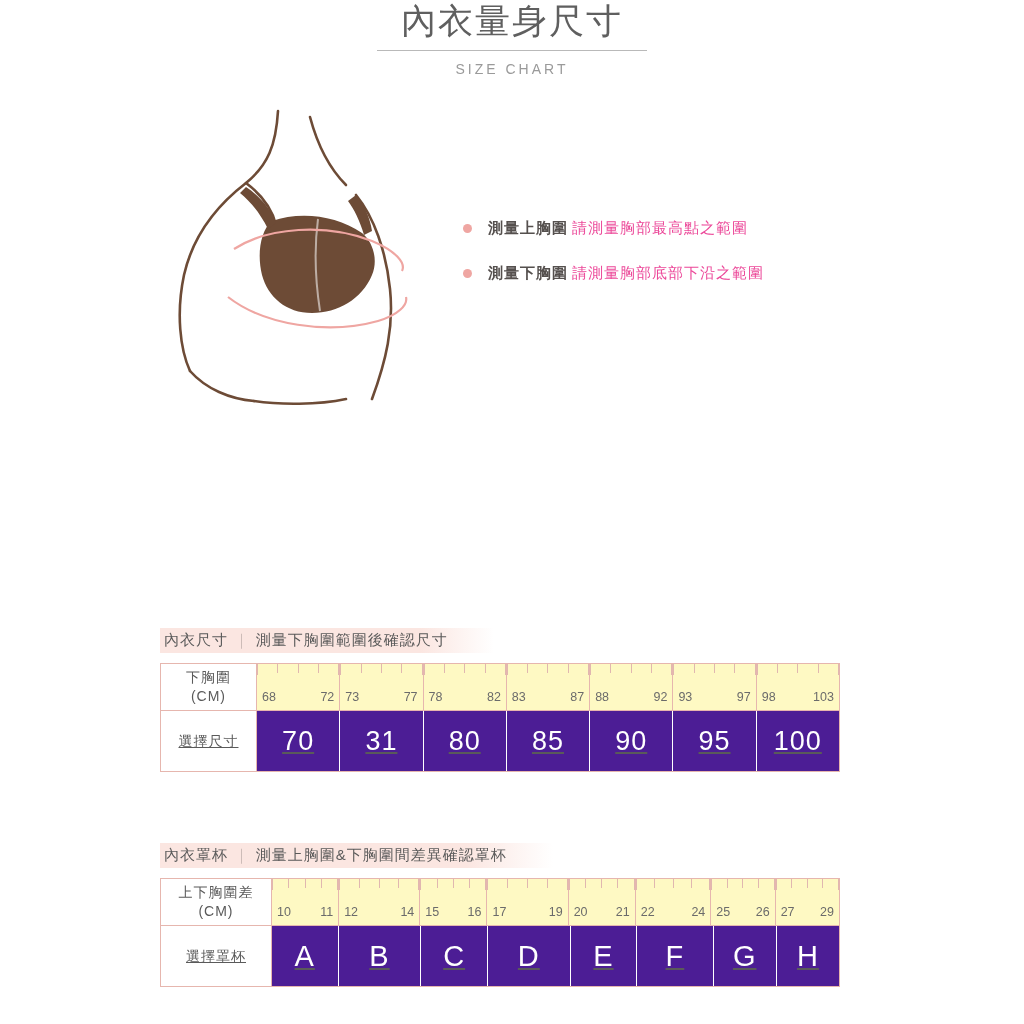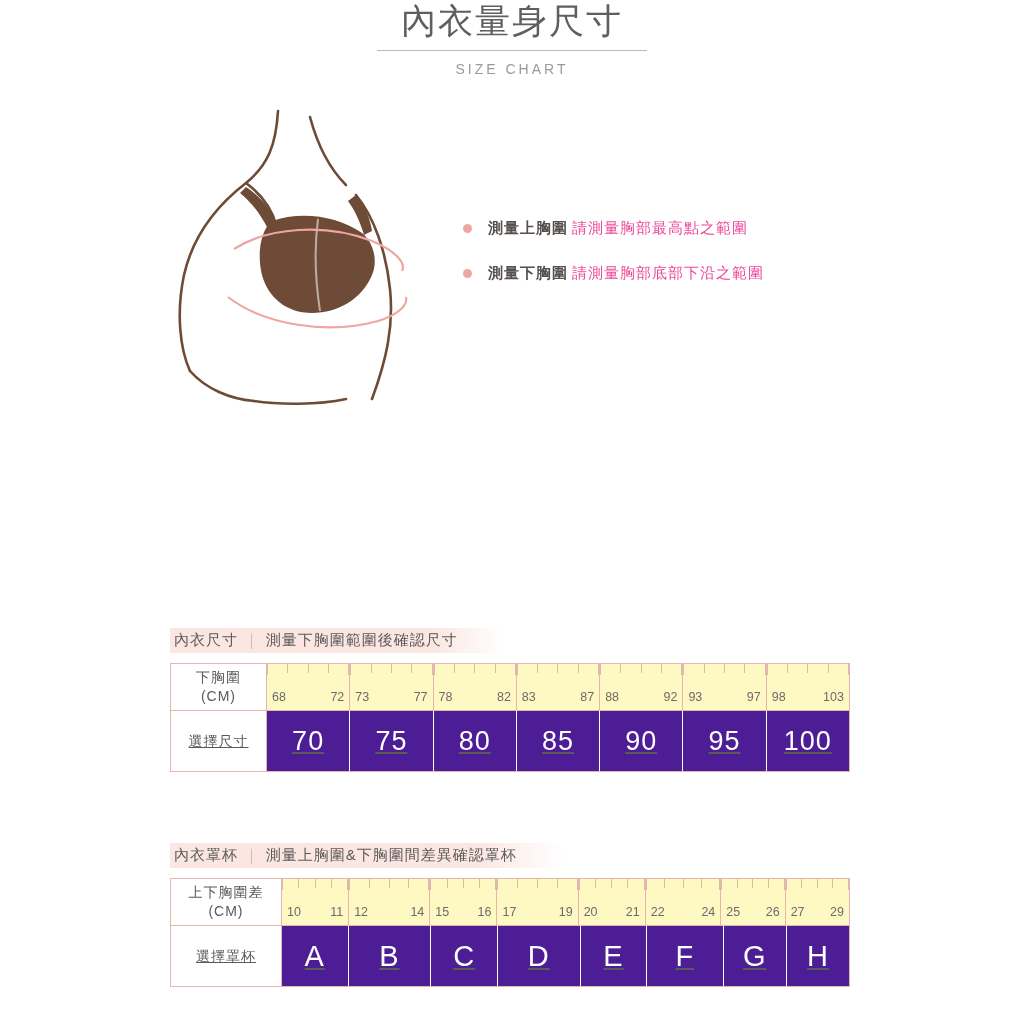--- a/index.html
+++ b/index.html
@@ -79,21 +79,21 @@
   .legend-text {
     color: #ec4899;
     font-size: 15px;
     letter-spacing: 1px;
     margin-left: 4px;
   }
 
   
   .section {
     position: absolute;
-    left: 170px;
+    left: 160px;
     width: 680px;
   }
   .sec-caption {
     display: inline-block;
     background: linear-gradient(to right, #fbe6e1 0%, #fbe6e1 78%, rgba(251,230,225,0) 100%);
     padding: 3px 46px 3px 4px;
     font-size: 15px;
     color: #5a5a5a;
     letter-spacing: 1px;
     margin-bottom: 10px;
@@ -345,21 +345,21 @@
             <span>98</span>
             <span>103</span>
           </div>
         </div>
     </div>
 
     <div class="trow size-row">
       <div class="rowlabel">選擇尺寸</div>
       <div class="size-cells" id="band-size-cells">
           <div class="size-cell" style="flex: 1 1 0%;">70</div>
-          <div class="size-cell" style="flex: 1 1 0%;">75</div>
+          <div class="size-cell" style="flex: 1 1 0%;">31</div>
           <div class="size-cell" style="flex: 1 1 0%;">80</div>
           <div class="size-cell" style="flex: 1 1 0%;">85</div>
           <div class="size-cell" style="flex: 1 1 0%;">90</div>
           <div class="size-cell" style="flex: 1 1 0%;">95</div>
           <div class="size-cell" style="flex: 1 1 0%;">100</div>
         </div>
     </div>
   </div>
 </div>
 

